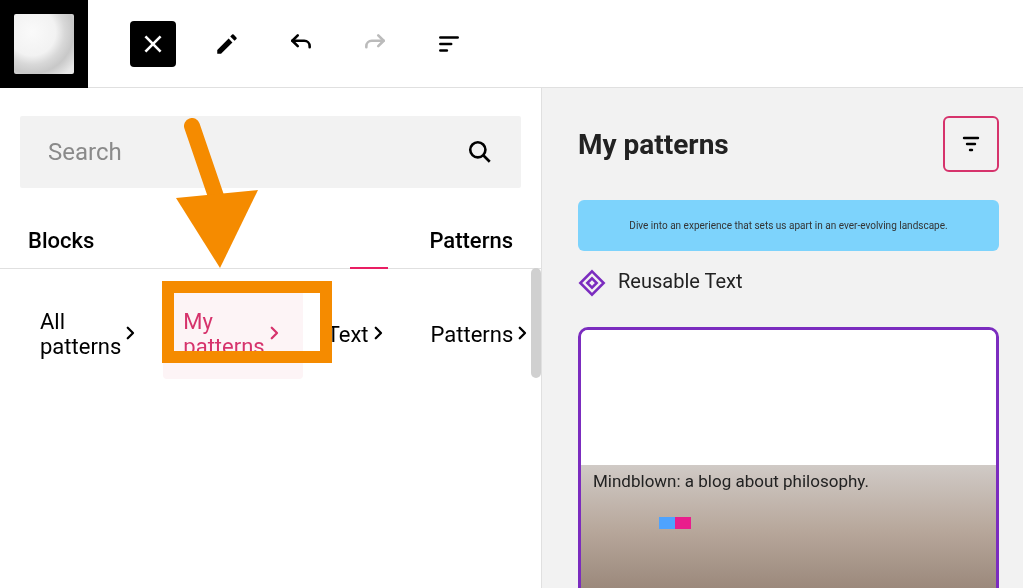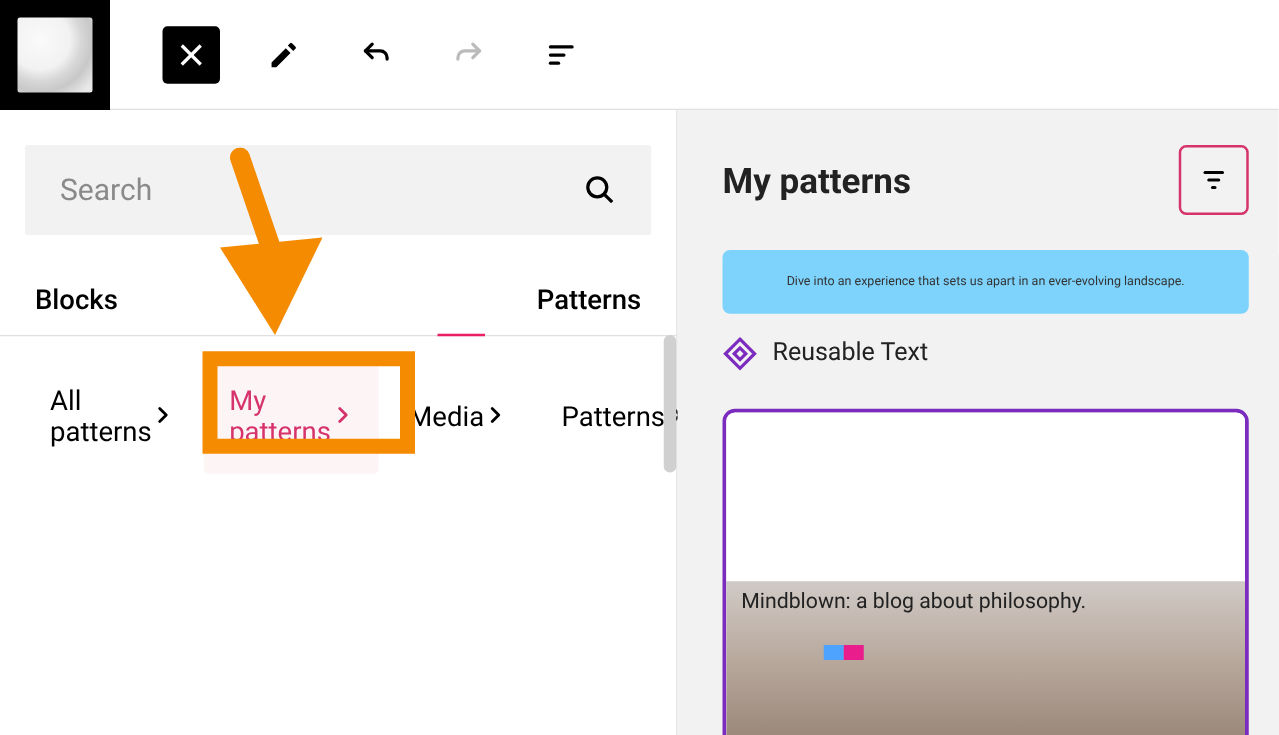--- a/index.html
+++ b/index.html
@@ -137,21 +137,21 @@
       </div>
       <div class="cat active">
         <span>My patterns</span>
         <span class="chev">
           <svg width="18" height="18" viewBox="0 0 24 24" fill="none" stroke="currentColor" stroke-width="3" stroke-linecap="round" stroke-linejoin="round">
               <polyline points="9 5 16 12 9 19"></polyline>
             </svg>
         </span>
       </div>
       <div class="cat">
-        <span>Media</span>
+        <span>Text</span>
         <span class="chev">
           <svg width="18" height="18" viewBox="0 0 24 24" fill="none" stroke="currentColor" stroke-width="3" stroke-linecap="round" stroke-linejoin="round">
               <polyline points="9 5 16 12 9 19"></polyline>
             </svg>
         </span>
       </div>
       <div class="cat">
         <span>Patterns</span>
         <span class="chev">
           <svg width="18" height="18" viewBox="0 0 24 24" fill="none" stroke="currentColor" stroke-width="3" stroke-linecap="round" stroke-linejoin="round">

